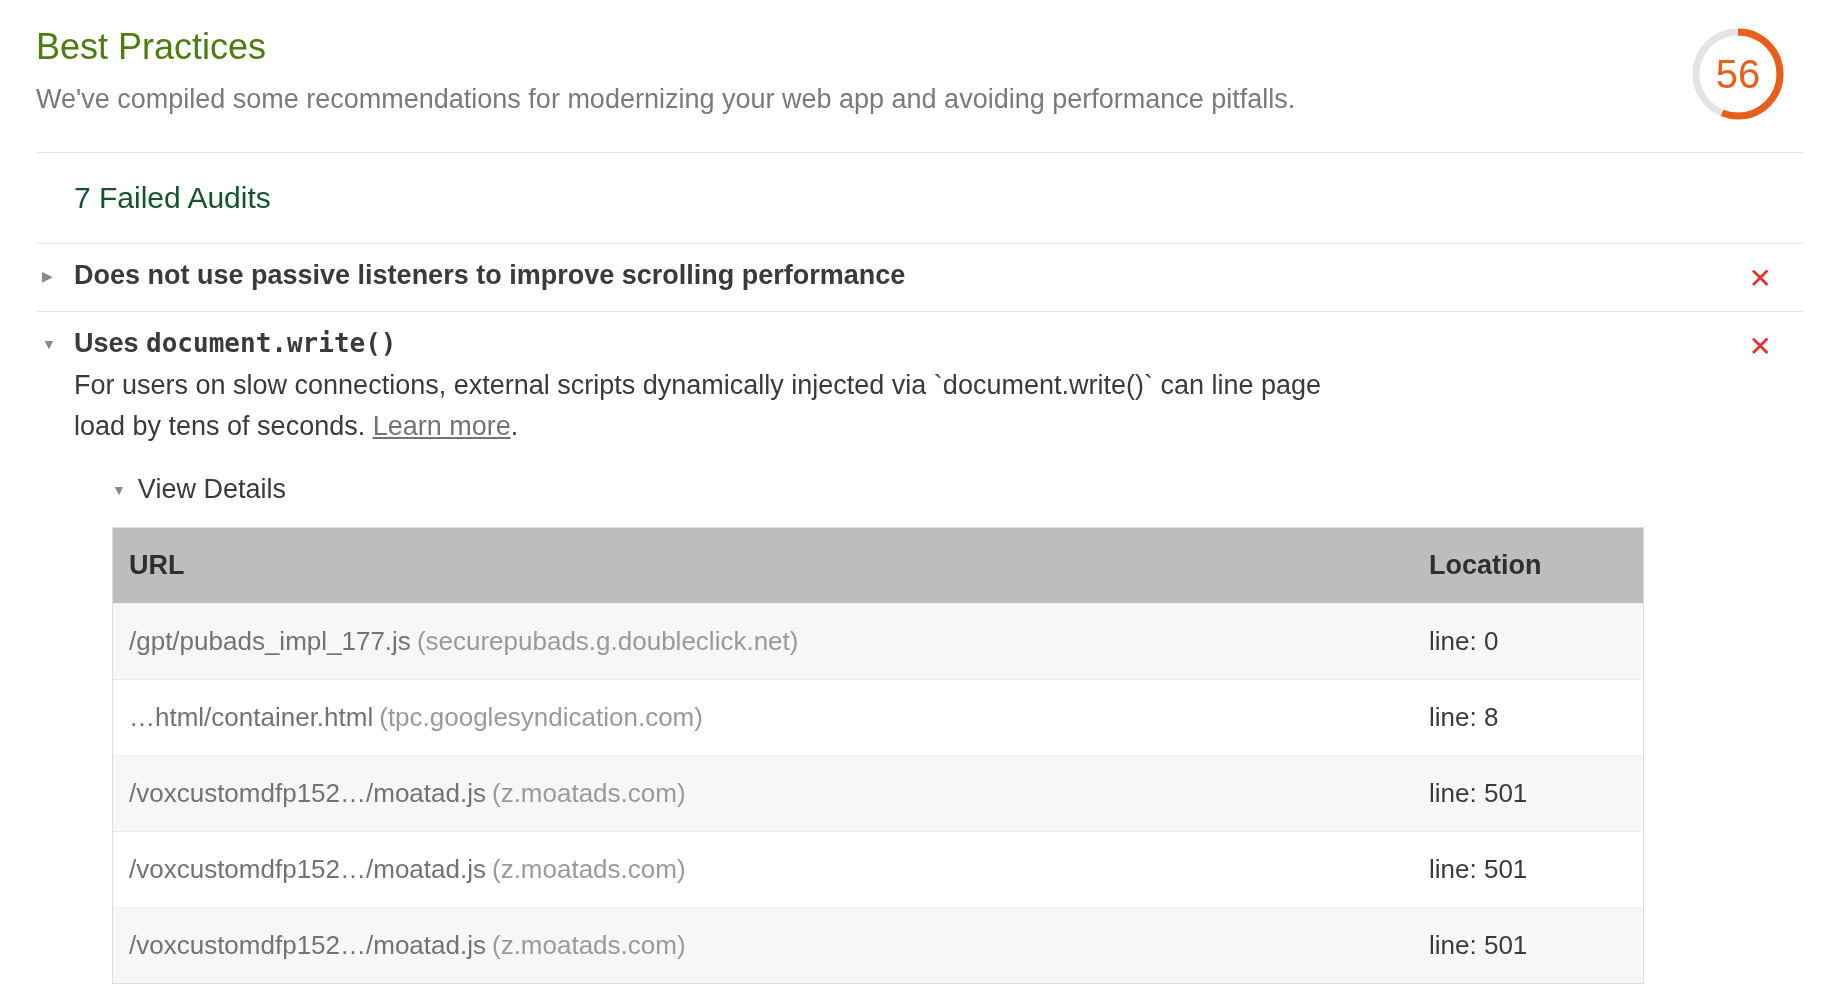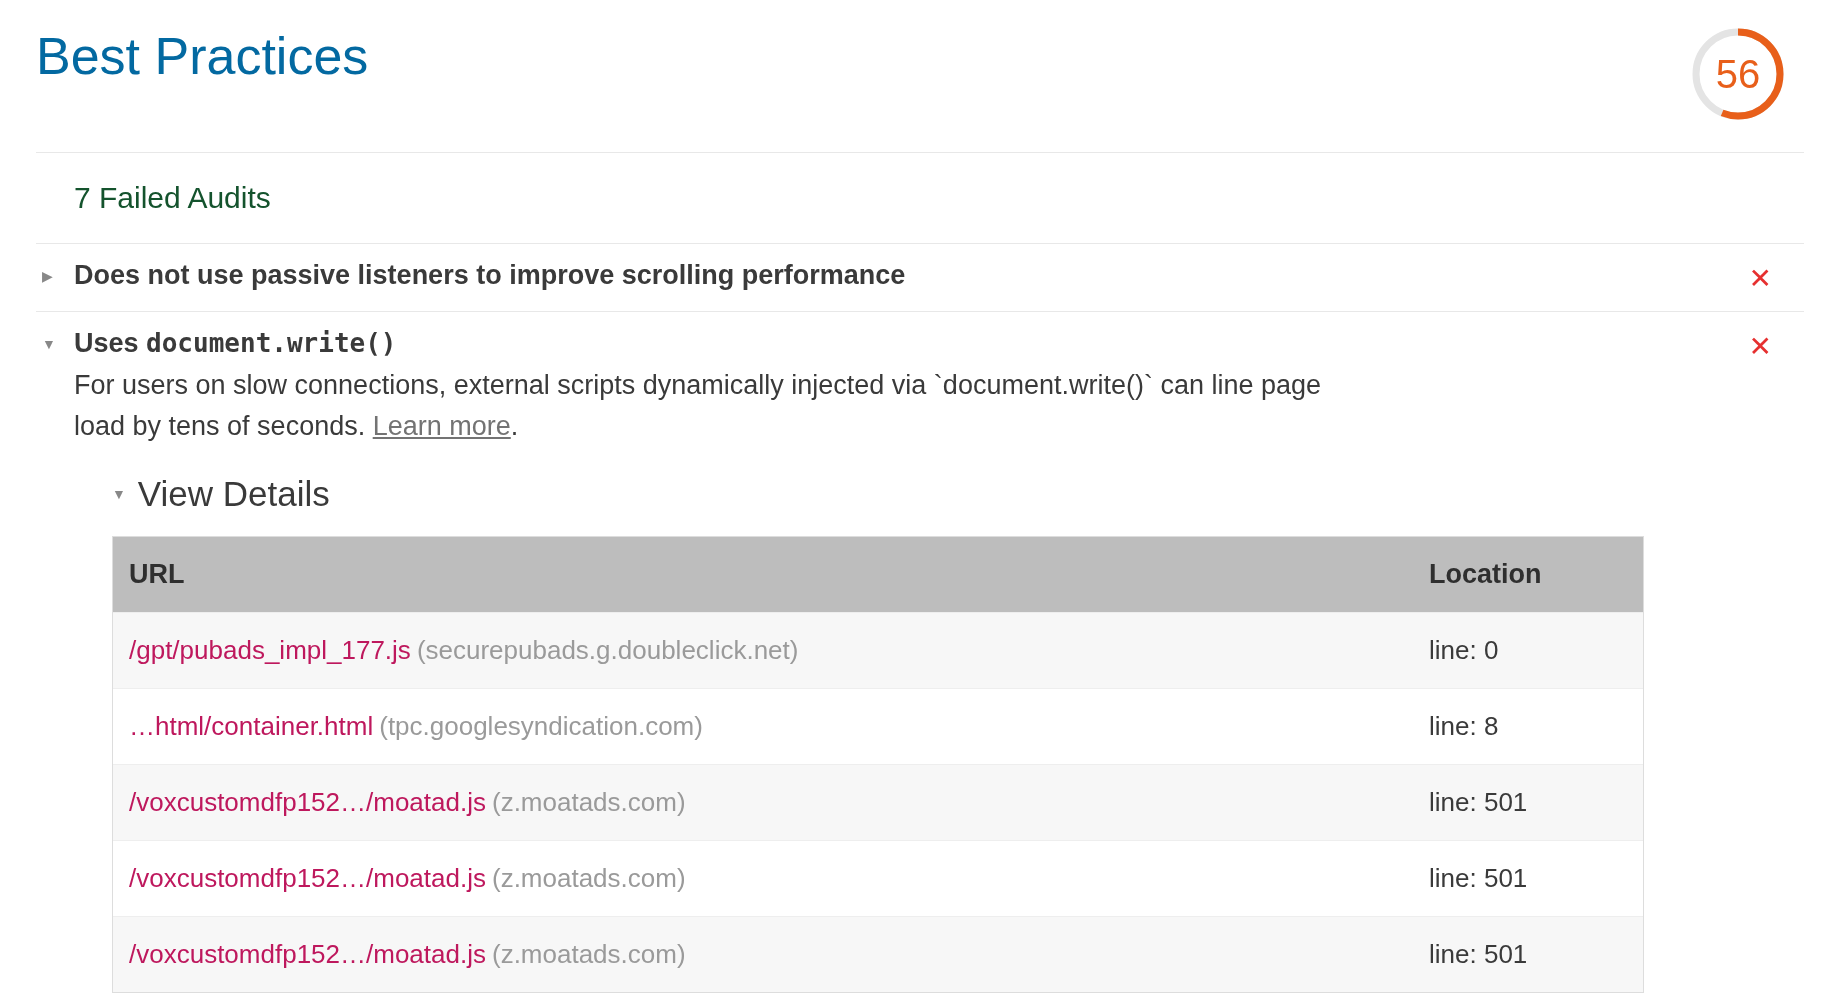--- a/index.html
+++ b/index.html
@@ -13,23 +13,23 @@
 .wrap { padding: 26px 36px 0 36px; }
 .header {
   display: flex;
   align-items: flex-start;
   justify-content: space-between;
   padding-bottom: 30px;
   border-bottom: 1px solid #e8e8e8;
 }
 .header-left { flex: 1; }
 .title {
-  font-size: 52px;
-  font-weight: 400;
-  color: #0369a1;
+  font-size: 36px;
+  font-weight: 400;
+  color: #4d7c0f;
   margin-bottom: 16px;
 }
 .subtitle {
   font-size: 27px;
   color: #7a7a7a;
   font-weight: 400;
 }
 .score-ring {
   position: relative;
   width: 96px;
@@ -104,21 +104,21 @@
   display: flex;
   align-items: center;
   padding: 28px 0 22px 38px;
 }
 .view-details .disclosure2 {
   color: #888;
   font-size: 14px;
   margin-right: 12px;
 }
 .view-details .label {
-  font-size: 35px;
+  font-size: 27px;
   color: #3a3a3a;
 }
 .table {
   margin-left: 38px;
   margin-right: 160px;
   border: 1px solid #ddd;
 }
 .table-header {
   display: flex;
   background: #bdbdbd;
@@ -129,32 +129,33 @@
 .table-header .col, .table-row .col { padding: 22px 16px; }
 .col-url { flex: 1; }
 .col-loc { width: 230px; text-align: left; padding-right: 32px; }
 .table-row {
   display: flex;
   font-size: 26px;
   color: #3a3a3a;
   border-top: 1px solid #eee;
 }
 .table-row:nth-child(even) { background: #f7f7f7; }
-.url-path { color: #be185d; margin-top: 35px; }
+.url-path { color: #737373; margin-top: 35px; }
 .url-host { color: #9a9a9a; margin-left: 6px; }
 .indent { margin-left: 38px; }
 </style>
 </head>
 <body>
 
 <div class="wrap">
 
   <div class="header">
     <div class="header-left">
       <div class="title">Best Practices</div>
+      <div class="subtitle">We've compiled some recommendations for modernizing your web app and avoiding performance pitfalls.</div>
     </div>
     <div class="score-ring">
       <svg width="96" height="96">
         <circle cx="48" cy="48" r="42" fill="none" stroke="#e4e4e4" stroke-width="7"></circle>
         <circle cx="48" cy="48" r="42" fill="none" stroke="#e85f1a" stroke-width="7" stroke-dasharray="264" stroke-dashoffset="116" stroke-linecap="butt"></circle>
       </svg>
       <div class="score-text">56</div>
     </div>
   </div>
 

